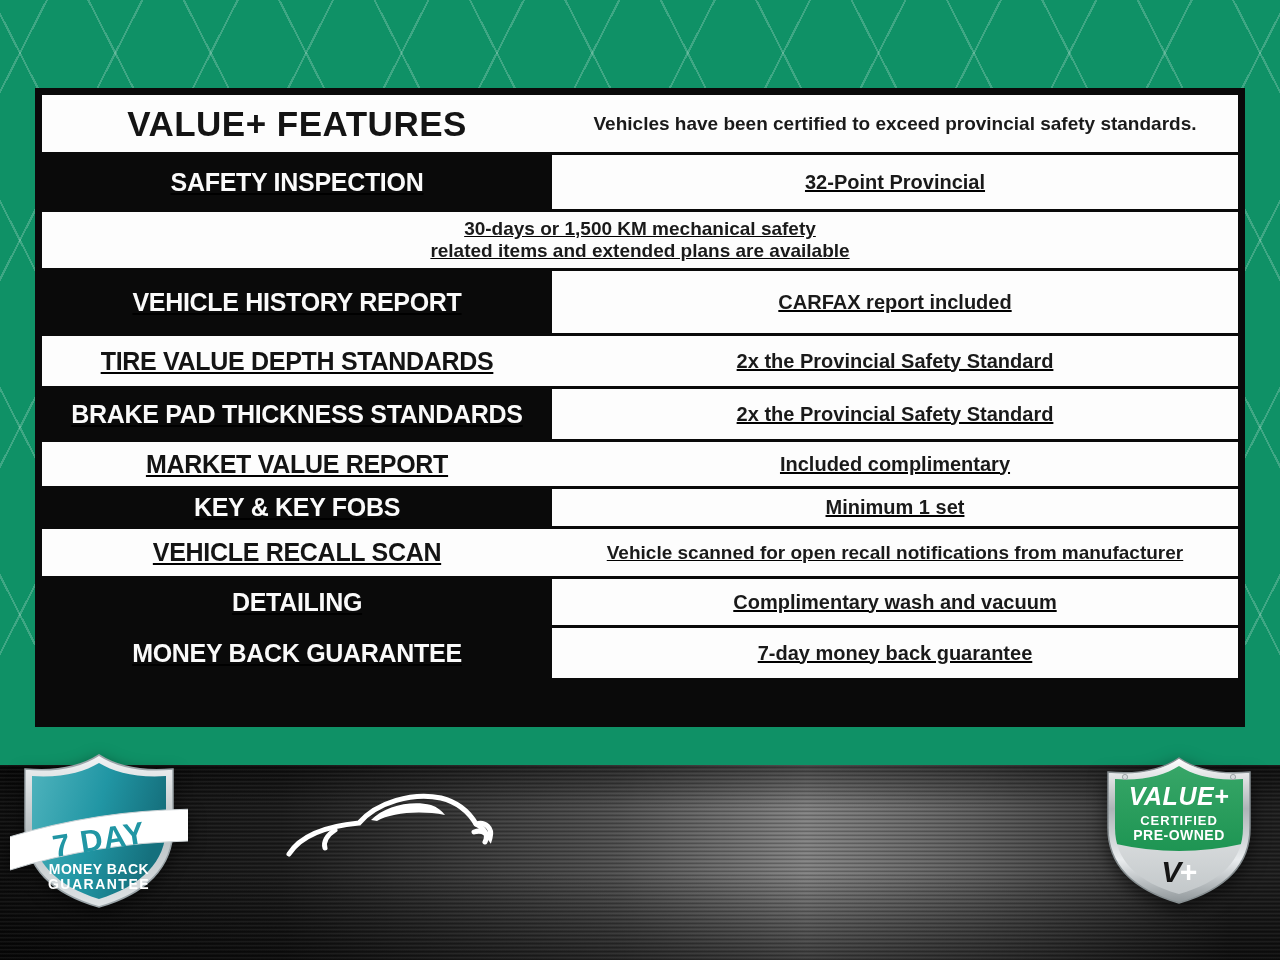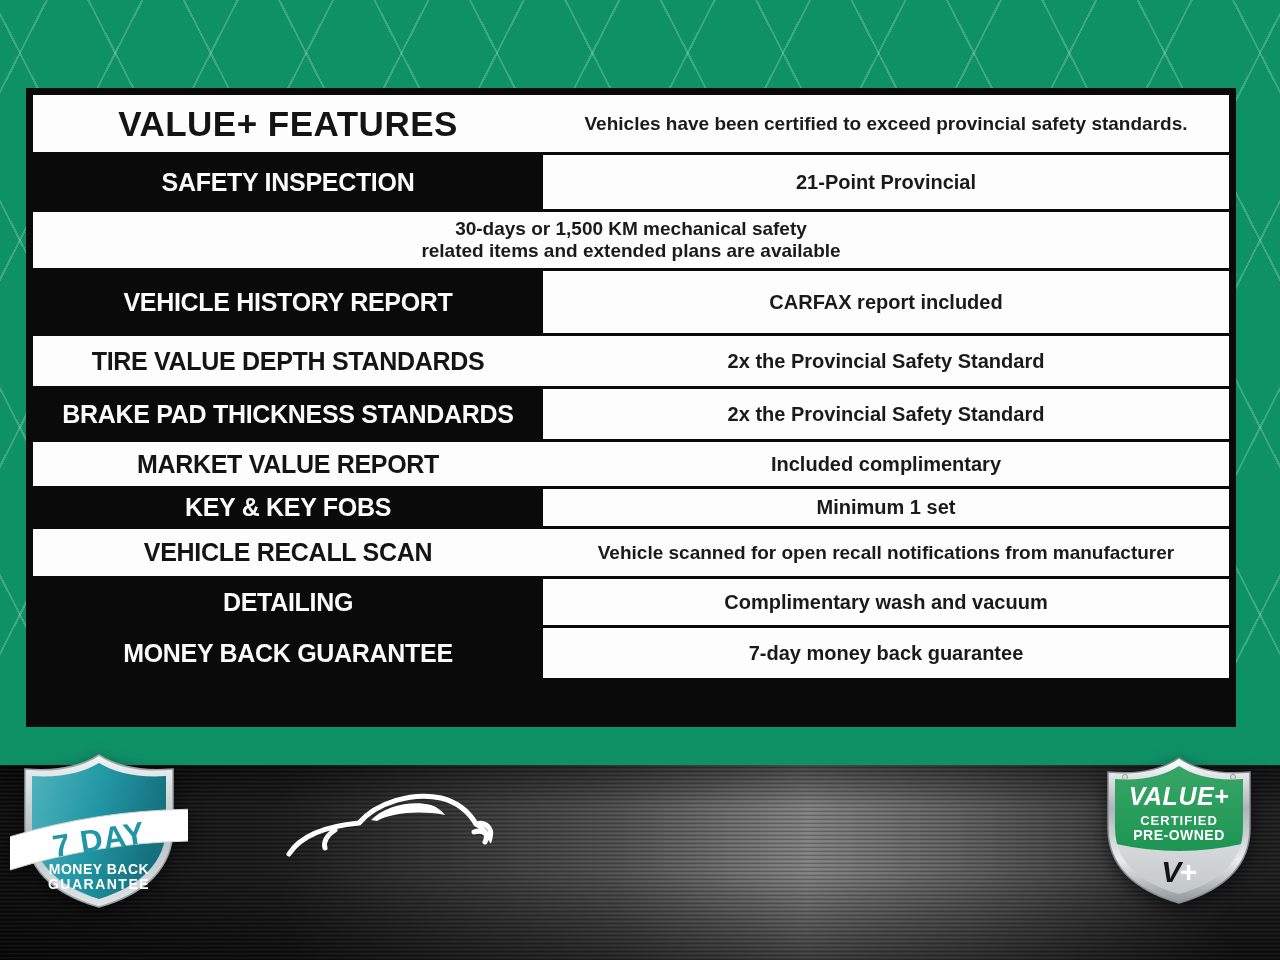--- a/index.html
+++ b/index.html
@@ -7,28 +7,28 @@
   #stage{position:relative;width:1280px;height:960px;overflow:hidden;background:#0f9166;}
 
   
   #bg-pattern{position:absolute;left:0;top:0;width:1280px;height:765px;background-color:#0f9166;
     background-image:
       repeating-linear-gradient(63deg, rgba(255,255,255,0.20) 0 2px, transparent 2px 85px),
       repeating-linear-gradient(-63deg, rgba(255,255,255,0.20) 0 2px, transparent 2px 85px);}
   #green-strip{position:absolute;left:0;top:727px;width:1280px;height:38px;background:#0f9166;}
 
   
-  #features-table{position:absolute;left:26px;top:88px;width:1210px;height:639px;background:#0a0a0a;
+  #features-table{position:absolute;left:35px;top:88px;width:1210px;height:639px;background:#0a0a0a;
     padding:7px;box-sizing:border-box;display:flex;flex-direction:column;gap:3px;}
   .thead{display:flex;background:#fdfdfd;height:57px;flex:0 0 auto;align-items:center;}
   .thead-left{width:510px;display:flex;align-items:center;justify-content:center;}
   .thead-right{flex:1;display:flex;align-items:center;justify-content:center;}
   .title{font-size:35px;font-weight:800;color:#141414;letter-spacing:0.5px;}
   .subtitle{font-size:19px;font-weight:700;color:#1a1a1a;}
-  .trow{display:flex;gap:0;flex:0 0 auto;}
+  .trow{display:flex;gap:0;flex:0 0 auto;text-decoration:underline;}
   .tleft{width:510px;display:flex;align-items:center;justify-content:center;text-align:center;
     font-size:25px;font-weight:800;letter-spacing:-0.3px;white-space:pre-line;}
   .trow.dark .tleft{background:#0a0a0a;color:#fafafa;}
   .trow.light .tleft{background:#fdfdfd;color:#141414;}
   .tright{flex:1;background:#fdfdfd;display:flex;align-items:center;justify-content:center;
     text-align:center;font-size:20px;font-weight:700;color:#1a1a1a;white-space:pre-line;line-height:1.15;}
   .tright.small{font-size:19px;}
 
   
   #footer{position:absolute;left:0;top:765px;width:1280px;height:195px;
@@ -61,21 +61,21 @@
       <div class="thead-left">
         <div class="title">VALUE+ FEATURES</div>
       </div>
       <div class="thead-right">
         <div class="subtitle">Vehicles have been certified to exceed provincial safety standards.</div>
       </div>
     </div>
 
     <div class="trow dark" style="height:54px">
       <div class="tleft">SAFETY INSPECTION</div>
-      <div class="tright">21-Point Provincial</div>
+      <div class="tright">32-Point Provincial</div>
     </div>
     <div class="trow light" style="height:56px">
       <div class="tright small">30-days or 1,500 KM mechanical safety
 related items and extended plans are available</div>
     </div>
     <div class="trow dark" style="height:62px">
       <div class="tleft">VEHICLE HISTORY REPORT</div>
       <div class="tright">CARFAX report included</div>
     </div>
     <div class="trow light" style="height:50px">

